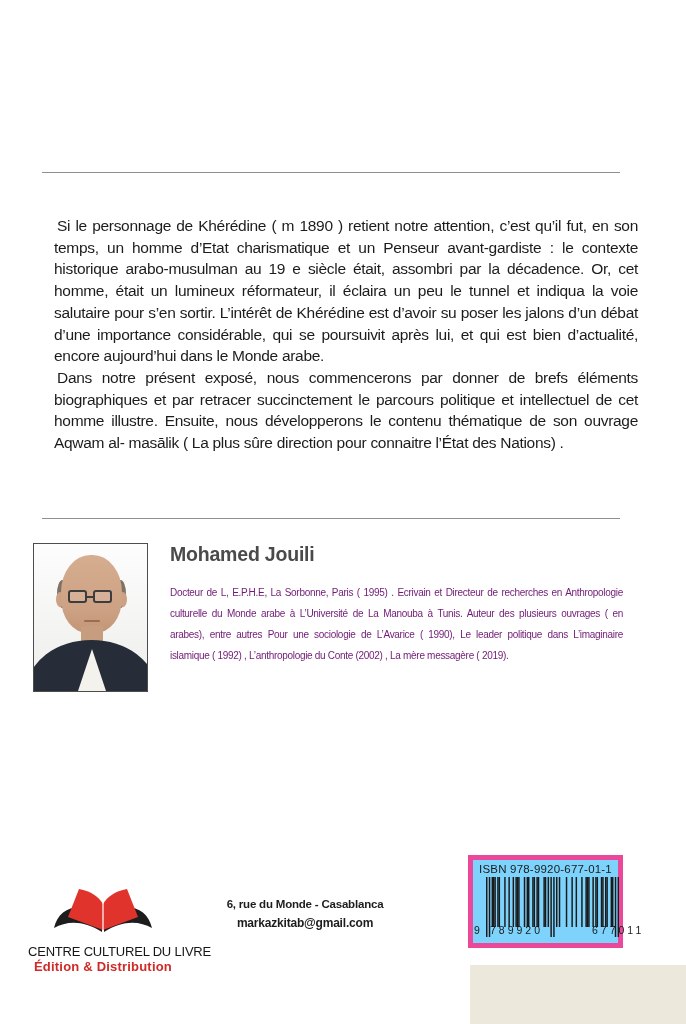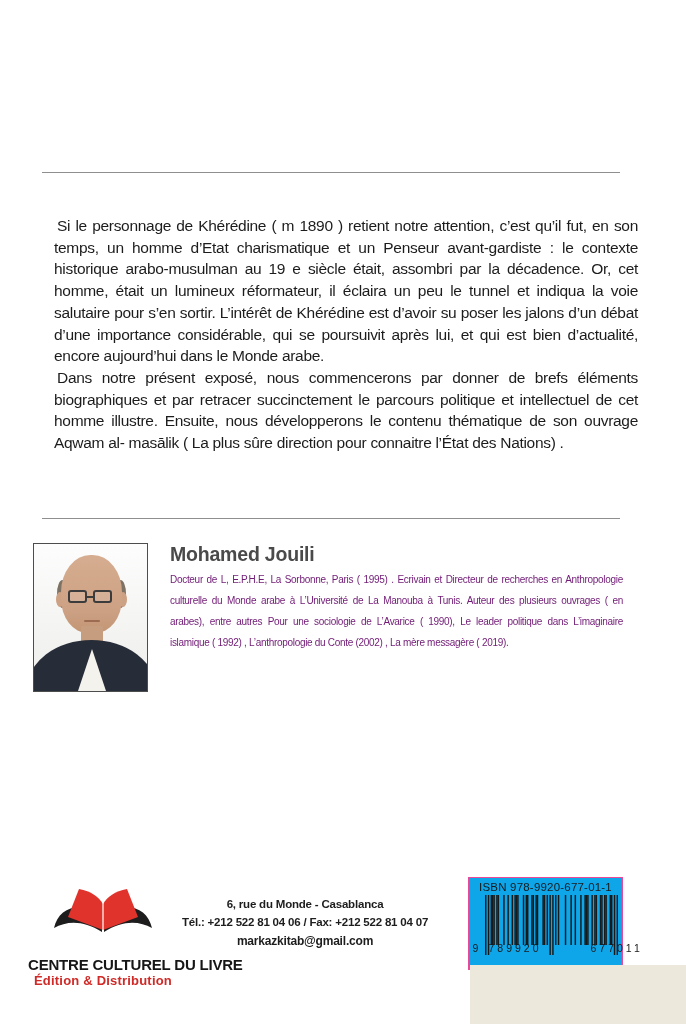--- a/index.html
+++ b/index.html
@@ -49,42 +49,42 @@
   .p-body {
     position:absolute; bottom:-3px; left:-7px; width:129px; height:54px;
     background:#262c38; border-radius:55% 55% 0 0 / 100% 100% 0 0;
   }
   .p-shirt {
     position:absolute; bottom:0; left:44px; width:28px; height:42px;
     background:#f3f2ec; clip-path:polygon(50% 0, 100% 100%, 0 100%);
   }
 
   .bio { flex:1; min-width:0; }
-  .bio-name { font-size:19.5px; font-weight:bold; color:#4a4a4a; margin-bottom:3px; letter-spacing:-0.2px; }
+  .bio-name { font-size:19.5px; font-weight:bold; color:#4a4a4a; margin-bottom:16px; letter-spacing:-0.2px; }
   .bio-text {
     font-size:10px; line-height:21px; letter-spacing:-0.3px; color:#701a75;
     text-align:justify; text-align-last:left;
   }
 
   
   .logo-block { position:absolute; left:28px; top:884px; width:150px; text-align:center; }
   .logo-book { display:block; margin:0 auto; }
-  .pub-name { font-size:15px; font-weight:bold; color:#161616; letter-spacing:-0.2px; white-space:nowrap; margin-top:18px; }
+  .pub-name { font-size:13px; font-weight:normal; color:#161616; letter-spacing:-0.2px; white-space:nowrap; margin-top:6px; }
   .pub-tagline { font-size:13px; font-weight:bold; color:#cf2a27; letter-spacing:0.2px; }
 
   .address-block {
     position:absolute; left:155px; top:898px; width:300px; text-align:center;
     color:#1d1d1d; font-weight:bold;
   }
   .addr-line { font-size:11.5px; letter-spacing:-0.2px; margin-bottom:6px; }
   .addr-line.email { font-size:12px; margin-bottom:0; }
 
   .barcode-box {
     position:absolute; left:468px; top:855px; width:155px; height:93px;
-    background:#0ea5e9; border:1px solid #ec4899;margin-top:22px;
+    background:#7dd3fc; border:5px solid #ec4899;
   }
   .isbn-label { text-align:center; font-size:11.5px; color:#1a1a1a; margin-top:3px; letter-spacing:0.2px; }
   .bars-wrap { position:relative; width:148px; height:60px; margin:2px auto 0; }
   .bars-wrap svg { position:absolute; left:13px; top:0; fill:#1a1a1a; }
   .bc-digit { position:absolute; bottom:1px; font-size:10.5px; color:#1a1a1a; }
   .bc-lead { left:1px; }
   .bc-g1 { left:17px; width:60px; text-align:left; letter-spacing:3px; }
   .bc-g2 { left:83px; width:60px; text-align:center; letter-spacing:3px;padding-left:36px; }
 
   .beige-block { position:absolute; left:470px; top:965px; width:216px; height:59px; background:#ece9dc; }
@@ -134,21 +134,20 @@
       <path d="M52,46 L17,33 L28,5 C40,7 48,13 52,20 Z" fill="#e0332c"></path>
       <path d="M52,46 L87,33 L76,5 C64,7 56,13 52,20 Z" fill="#e0332c"></path>
       <rect x="51.4" y="18" width="1.2" height="28" fill="#ffffff"></rect>
     </svg>
     <div class="pub-name">CENTRE CULTUREL DU LIVRE</div>
     <div class="pub-tagline">Édition &amp; Distribution</div>
   </div>
 
   <div class="address-block">
     <div class="addr-line">6, rue du Monde - Casablanca</div>
-    <div class="addr-line">Tél.: +212 522 81 04 06 / Fax: +212 522 81 04 07</div>
     <div class="addr-line email">markazkitab@gmail.com</div>
   </div>
 
   <div class="barcode-box">
     <div class="isbn-label">ISBN 978-9920-677-01-1</div>
     <div class="bars-wrap">
       <svg width="133" height="60" viewBox="0 0 133 60">
           <rect x="0.00" y="0" width="1.46" height="60"></rect>
           <rect x="2.80" y="0" width="1.46" height="60"></rect>
           <rect x="5.60" y="0" width="1.46" height="50"></rect>

